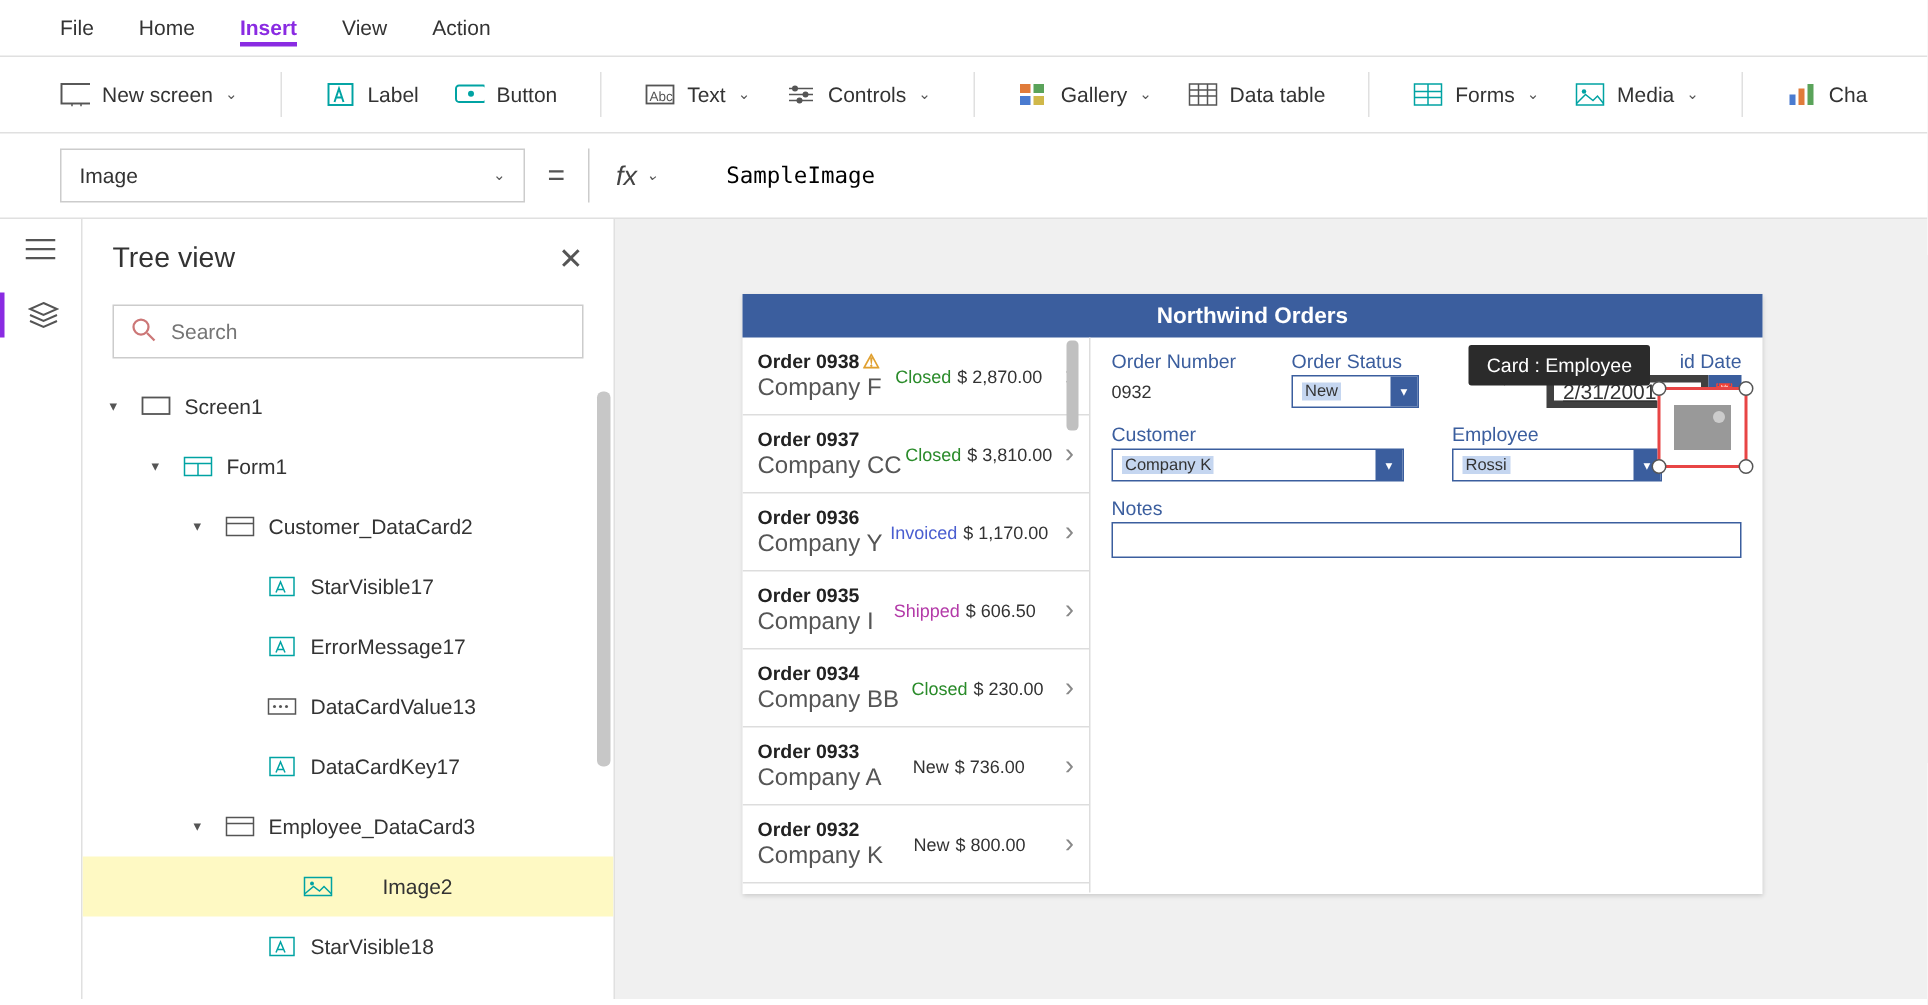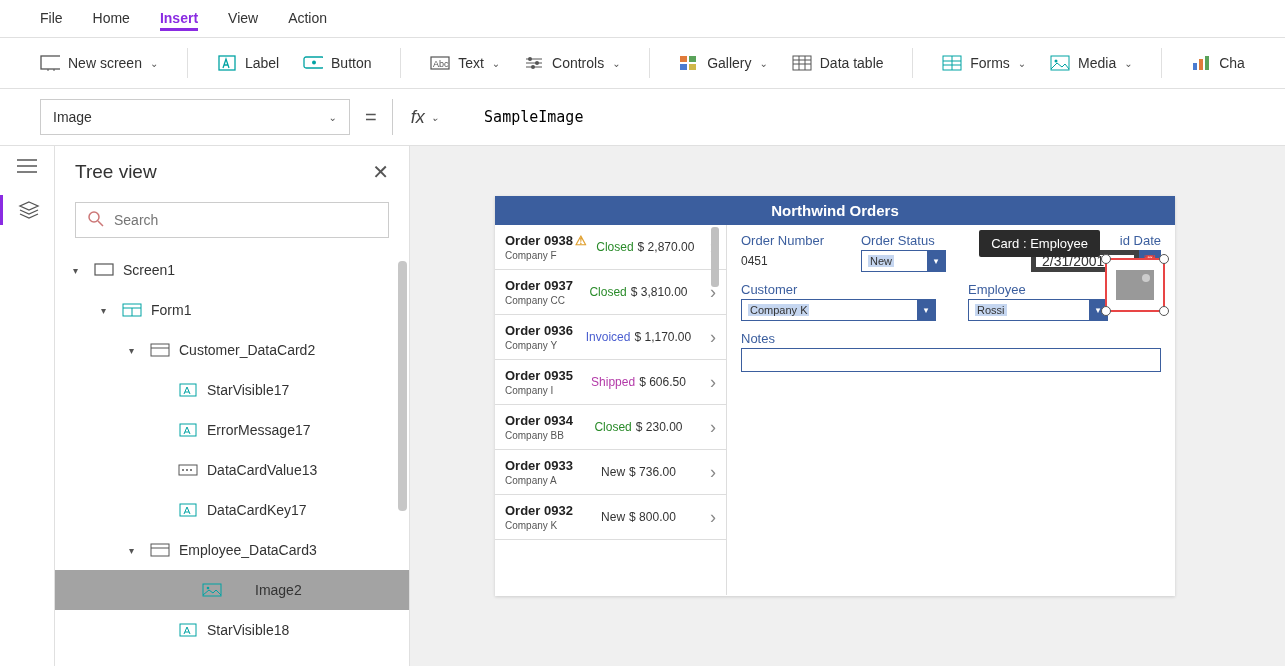--- a/index.html
+++ b/index.html
@@ -22,33 +22,33 @@
 .layers-icon { border-left: 3px solid #8A2BE2; width: 100%; display:flex; justify-content:center; padding: 6px 0;}
 .tree-panel { width: 355px; border-right: 1px solid #e0e0e0; display: flex; flex-direction: column; position: relative; }
 .tree-header { display: flex; justify-content: space-between; align-items: center; padding: 14px 20px 10px; }
 .tree-title { font-size: 19px; font-weight: 400; }
 .tree-close { font-size: 20px; cursor: pointer; color: #555; }
 .search-box { margin: 8px 20px; border: 1px solid #ccc; height: 36px; display: flex; align-items: center; padding: 0 12px; gap: 10px; }
 .search-box input { border: none; outline: none; flex: 1; font-size: 14px; }
 .tree-list { flex: 1; overflow-y: auto; padding: 4px 0; }
 .tree-scroll-thumb { position: absolute; right: 2px; top: 115px; width: 9px; height: 250px; background: #c7c7c7; border-radius: 4px; }
 .tree-node { display: flex; align-items: center; height: 40px; cursor: pointer; gap: 8px; }
-.tree-node.selected { background: #a3a3a3; gap: 32px; }
+.tree-node.selected { background: #fef9c3; gap: 32px; }
 .tree-caret { width: 12px; color: #555; font-size: 10px; display: inline-block; }
 .tree-icon { width: 22px; height: 16px; display: inline-flex; align-items: center; justify-content: center; }
 .canvas-area { flex: 1; background: #f0f0f0; position: relative; overflow: hidden; }
 .app-preview { position: absolute; left: 85px; top: 50px; width: 680px; height: 400px; background: #fff; box-shadow: 0 1px 3px rgba(0,0,0,0.15); }
 .app-header { background: #3b5e9e; color: #fff; text-align: center; padding: 6px; font-weight: 600; font-size: 15px; }
 .app-body { display: flex; height: calc(100% - 30px); }
 .order-list { width: 252px; border-right: 1px solid #ddd; overflow-y: auto; position: relative; }
 .order-list-scroll { position: absolute; left: 216px; top: 2px; width: 8px; height: 60px; background: #c0c0c0; border-radius: 3px; }
 .order-item { border-bottom: 1px solid #ddd; padding: 8px 10px; display: flex; justify-content: space-between; align-items: center; }
 .order-left { display: flex; flex-direction: column; gap: 2px; }
 .order-num { font-weight: 600; font-size: 13px; color: #222; }
-.order-company { font-size: 10px; color: #555; }
+.order-company { font-size: 16px; color: #555; }
 .order-right-text { display: flex; flex-direction: row; align-items: center; gap: 4px; }
 .order-status { font-size: 12px; }
 .order-status.Closed { color: #2a8b2a; }
 .order-status.Invoiced { color: #4a5ed0; }
 .order-status.Shipped { color: #b33aa8; }
 .order-status.New { color: #333; }
 .order-amount { font-size: 12px; color: #333; }
 .order-arrow { color: #888; font-size: 18px; margin-left: 6px; }
 .warning-badge { color: #e0a030; font-size: 13px; margin-left: 2px; }
 .detail-form { flex: 1; padding: 8px 14px; position: relative; }
@@ -435,21 +435,21 @@
               </div>
               <span class="order-arrow">›</span>
             </div>
           </div>
         <div class="detail-form">
           <div class="tooltip-bubble">Card : Employee</div>
 
           <div class="field-row">
             <div class="field" style="width:100px">
               <span class="field-label">Order Number</span>
-              <span style="font-size:12px;padding-top:4px">0451</span>
+              <span style="font-size:12px;padding-top:4px">0932</span>
             </div>
             <div class="field" style="width:85px">
               <span class="field-label">Order Status</span>
               <div class="field-select">
                 <span class="sel-highlight">New</span>
                 <span class="select-btn">▾</span>
               </div>
             </div>
             <div class="field" style="width:130px;margin-left:auto">
               <span class="field-label" style="text-align:right">id Date</span>

